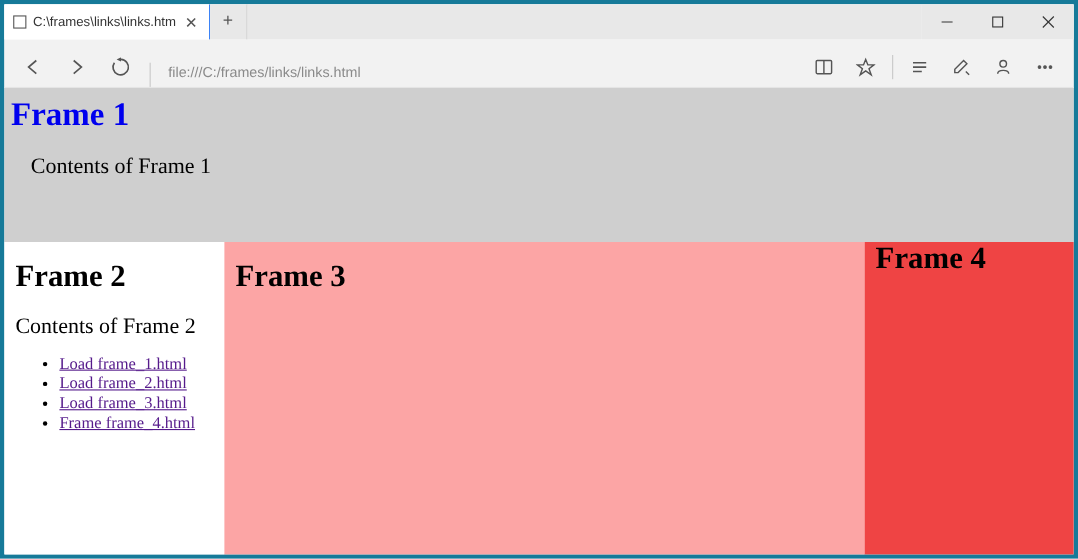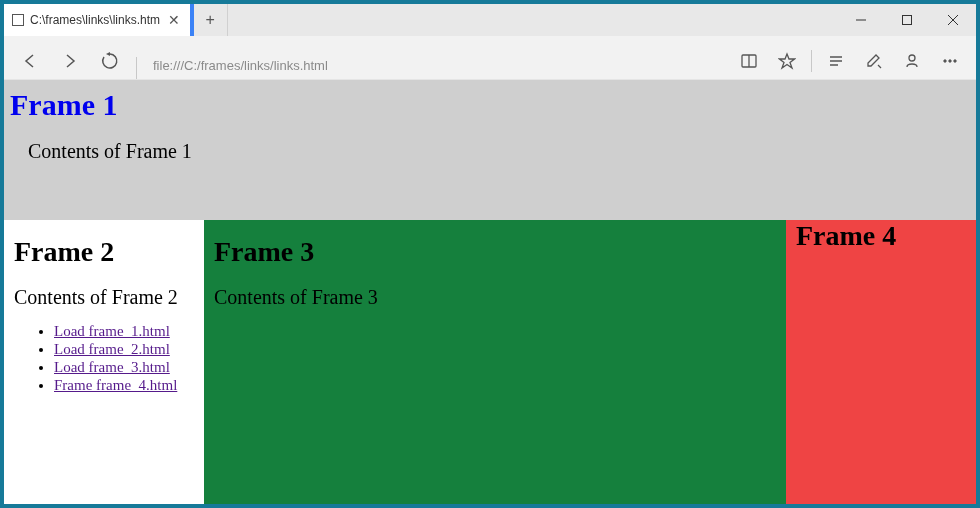--- a/index.html
+++ b/index.html
@@ -20,21 +20,21 @@
       background: #fff;
       display: flex;
       align-items: stretch;
       font-family: "Segoe UI", Arial, sans-serif;
       font-size: 12px;
     }
     .tab {
       display: flex;
       align-items: center;
       padding: 0 8px;
-      border-right: 4px solid #3b82f6;
+      border-right: 1px solid #3b82f6;
       background: #fff;
       max-width: 200px;
       gap: 6px;
     }
     .tab .doc-icon { width:12px; height:12px; border:1px solid #555; display:inline-block; }
     .tab-title { color:#333; white-space:nowrap; overflow:hidden; text-overflow:ellipsis; }
     .tab-close { color:#555; font-size:14px; line-height:1; padding:0 2px; }
     .newtab { width:34px; display:flex; align-items:center; justify-content:center; background:#e8e8e8; color:#555; font-size:16px; border-right:1px solid #d0d0d0;}
     .tabstrip-space { flex:1; background:#e8e8e8; }
     .win-controls { display:flex; background:#e8e8e8; }
@@ -73,21 +73,21 @@
       grid-template-rows: 140px 1fr;
       grid-template-columns: 200px 1fr 190px;
     }
     .frame1 {
       grid-row:1;
       grid-column:1 / span 3;
       background:#cfcfcf;
       padding:8px 8px 8px 6px;
     }
     .frame2 { grid-row:2; grid-column:1; padding:16px 10px; background:#fff; }
-    .frame3 { grid-row:2; grid-column:2; padding:16px 10px; background:#15803d; }
+    .frame3 { grid-row:2; grid-column:2; padding:16px 10px; background:#fca5a5; }
     .frame4 { grid-row:2; grid-column:3; padding:0 10px; background:#ef4444; }
     
     .frame1 h1 { color:#0000ee; font-size:30px; font-weight:bold; margin-bottom:18px; }
     .frame2 h1, .frame3 h1, .frame4 h1 { color:#000; font-size:28px; font-weight:bold; margin-bottom:18px; }
     .frame-body { font-size:20px; color:#000; }
     .frame1 .frame-body { padding-left:18px; }
     
     .frame2 ul { margin-top:14px; padding-left:40px; }
     .frame2 li { font-size:15px; color:#000; list-style:disc; margin-bottom:1px; }
     .frame2 li a { color:#551a8b; text-decoration:underline; }
@@ -198,20 +198,19 @@
       <div class="frame-body">Contents of Frame 2</div>
       <ul>
         <li><a href="#">Load frame_1.html</a></li>
         <li><a href="#">Load frame_2.html</a></li>
         <li><a href="#">Load frame_3.html</a></li>
         <li><a href="#">Frame frame_4.html</a></li>
       </ul>
     </div>
     <div class="frame3">
       <h1>Frame 3</h1>
-      <div class="frame-body">Contents of Frame 3</div>
     </div>
     <div class="frame4">
       <h1>Frame 4</h1>
     </div>
   </div>
 
 </div>
 
 </body></html>

